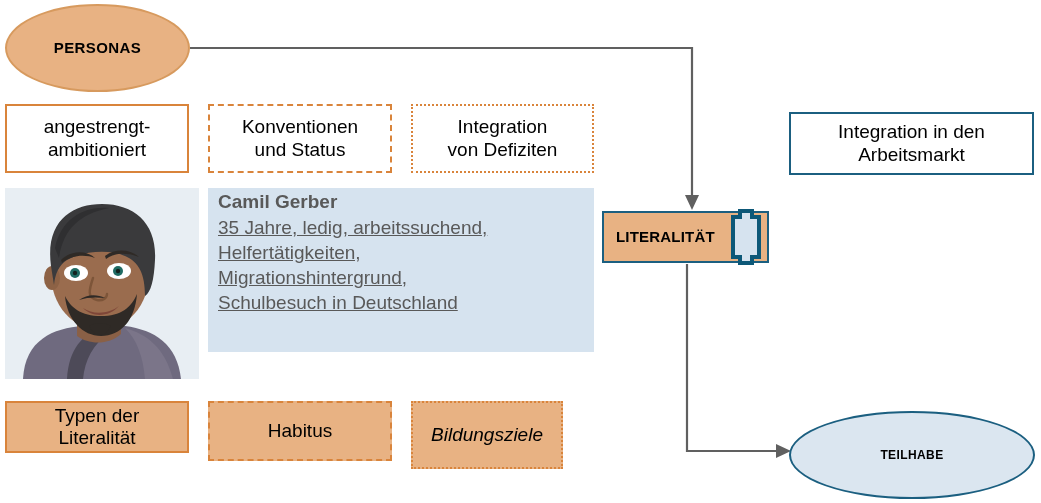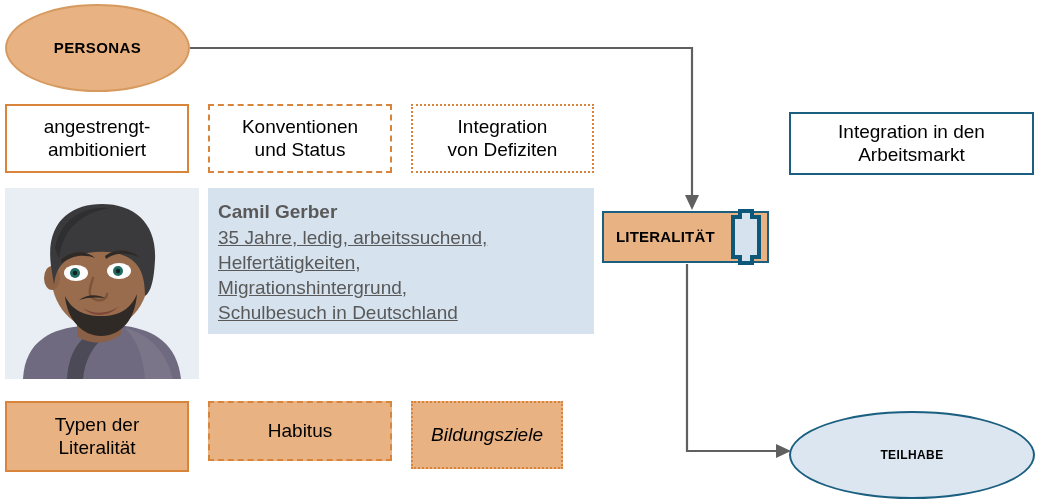--- a/index.html
+++ b/index.html
@@ -57,21 +57,21 @@
   .bd-solid  { border: 2px solid #d9843b; }
   .bd-dashed { border: 2px dashed #d9843b; justify-content: center; }
   .bd-dotted { border: 2px dotted #d9843b; }
   .bd-teal   { border: 2px solid #1b5f80; margin-top: 8px; }
 
   #box-angestrengt   { left: 5px;   top: 104px; width: 184px; height: 69px; }
   #box-konventionen  { left: 208px; top: 104px; width: 184px; height: 69px; }
   #box-kompensation  { left: 411px; top: 104px; width: 183px; height: 69px; }
   #box-integration   { left: 789px; top: 104px; width: 245px; height: 63px; }
 
-  #box-typen         { left: 5px;   top: 401px; width: 184px; height: 71px; }
+  #box-typen         { left: 5px;   top: 401px; width: 184px; height: 52px; }
   #box-habitus       { left: 208px; top: 401px; width: 184px; height: 60px; }
   #box-bildungsziele { left: 411px; top: 401px; width: 152px; height: 68px; font-style: italic; }
 
   
   #literalitaet-node {
     left: 602px; top: 211px; width: 167px; height: 52px;
     background: #e8b283;
     border: 2px solid #1b5f80;
     font-size: 15px;
     font-weight: bold;
@@ -93,24 +93,24 @@
   #persona-photo {
     position: absolute;
     left: 5px; top: 188px; width: 194px; height: 191px;
     background: #e8eef3;
     overflow: hidden;
   }
   #persona-photo svg { display: block; width: 100%; height: 100%; }
 
   #persona-details {
     position: absolute;
-    left: 208px; top: 188px; width: 386px; height: 146px;
+    left: 208px; top: 188px; width: 386px; height: 164px;
     background: #d6e3ef;
     box-sizing: border-box;
-    padding: 12px 14px 0 10px;
+    padding: 2px 14px 0 10px;
     color: #595959;
   }
   #persona-name {
     font-size: 19px;
     font-weight: bold;
     line-height: 1.3;
   }
   #persona-desc {
     font-size: 19px;
     line-height: 1.33;

